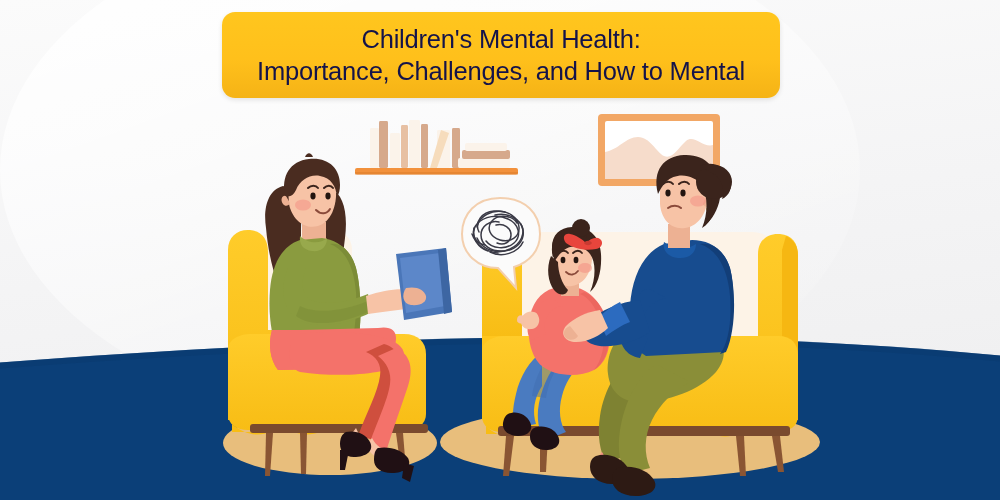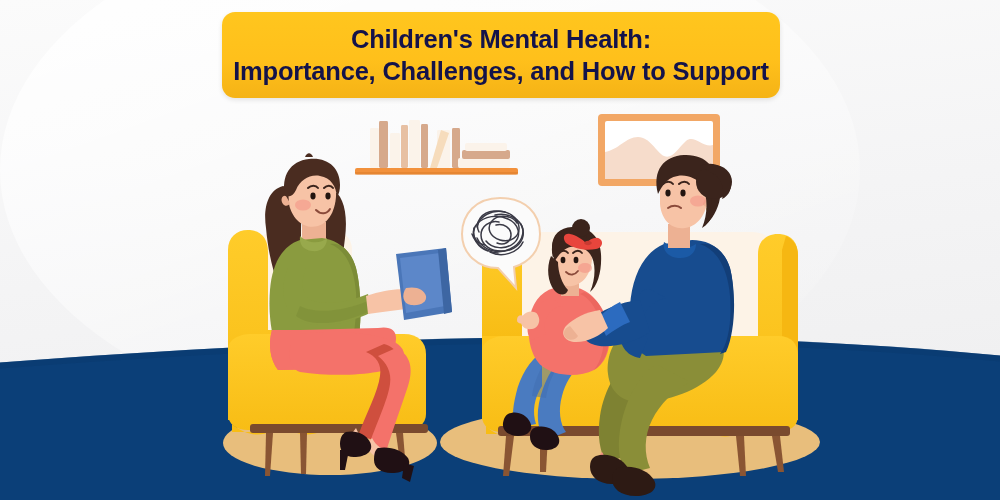--- a/index.html
+++ b/index.html
@@ -39,21 +39,21 @@
     display: flex;
     flex-direction: column;
     align-items: center;
     justify-content: center;
     box-sizing: border-box;
     padding: 4px 14px;
   }
   .title-line {
     color: #14134a;
     font-family: "Liberation Sans", sans-serif;
-    font-weight: bold;
+    font-weight: normal;
     font-size: 25.5px;
     line-height: 32px;
     letter-spacing: -0.2px;
     text-align: center;
     white-space: nowrap;
   }
   .title-line.line2 {
     font-size: 25.5px;
   }
 </style>
@@ -331,16 +331,16 @@
           <path d="M 496 225 C 504 223 511 228 511 235 C 511 242 504 246 497 243"></path>
           <path d="M 474 228 C 472 238 478 248 488 251"></path>
         </g>
       </g>
 
     </g>
   </svg>
 
   <div class="title-banner">
     <div class="title-line line1">Children's Mental Health:</div>
-    <div class="title-line line2">Importance, Challenges, and How to Support</div>
+    <div class="title-line line2">Importance, Challenges, and How to Mental</div>
   </div>
 
 </div>
 
 </body></html>

